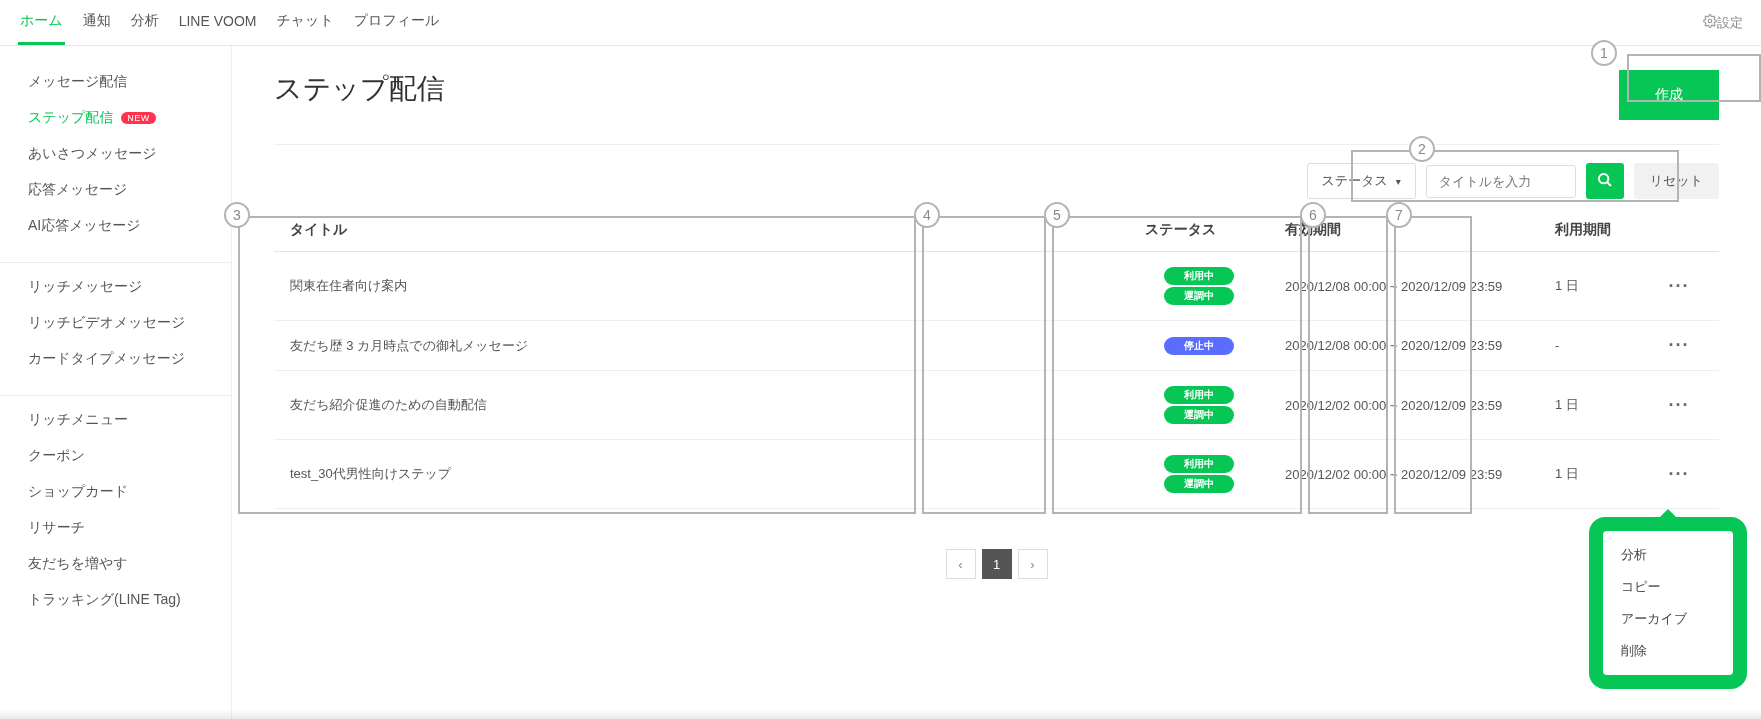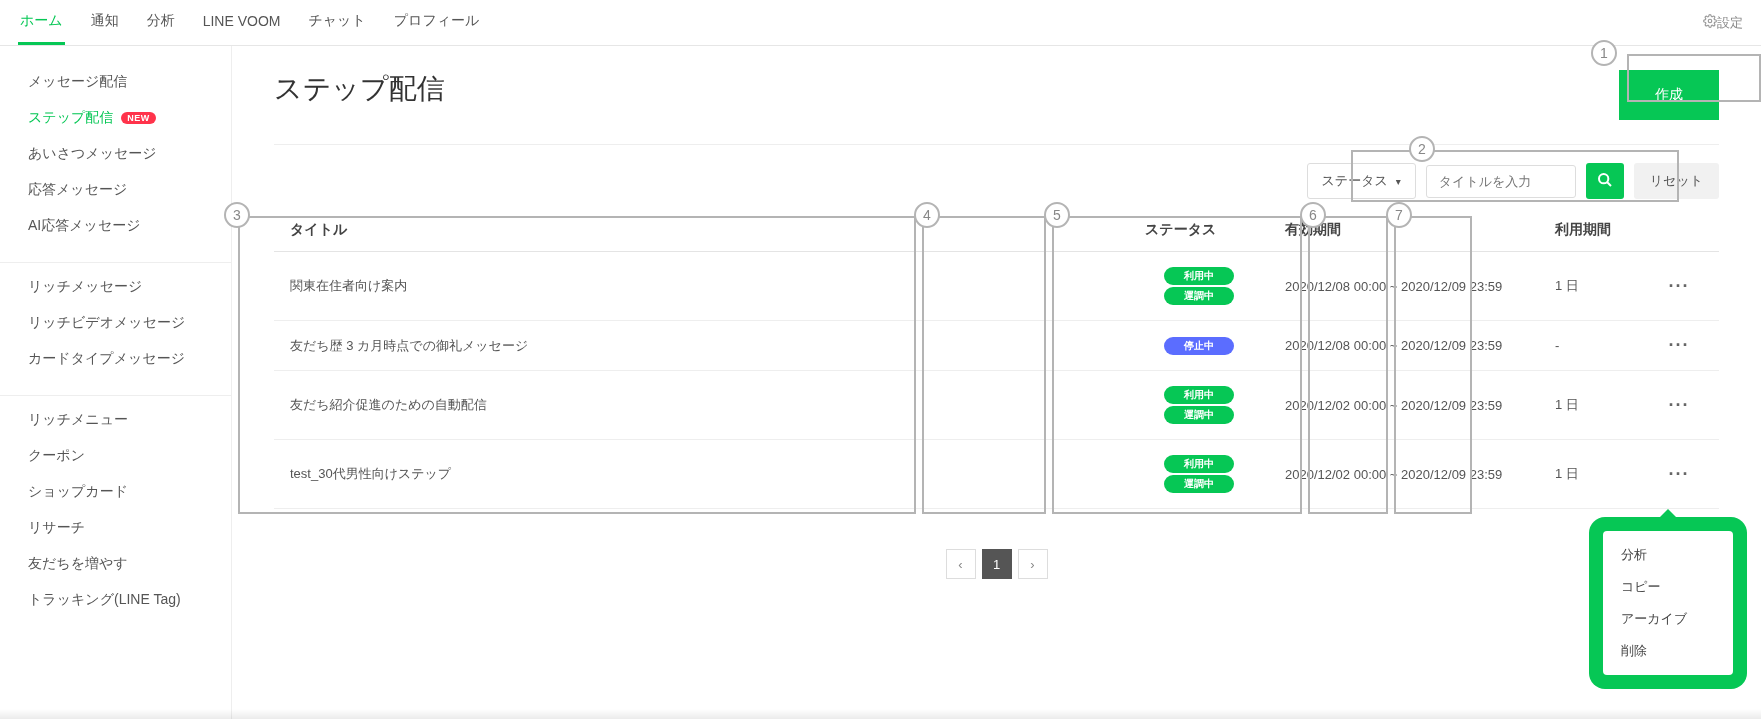--- a/index.html
+++ b/index.html
@@ -14,21 +14,21 @@
     overflow: hidden;
   }
   
   .topnav {
     display: flex;
     align-items: center;
     height: 46px;
     border-bottom: 1px solid #e6e6e6;
     padding: 0 18px;
   }
-  .topnav-tabs { display: flex; gap: 24px; height: 100%; }
+  .topnav-tabs { display: flex; gap: 16px; height: 100%; }
   .topnav-tab {
     display: flex; align-items: center;
     color: #555; font-size: 14px; cursor: pointer;
     border-bottom: 3px solid transparent;
     padding: 0 2px;
   }
   .topnav-tab.active { color: #06c755; border-bottom-color: #06c755; font-weight: 500; }
   .topnav-right { margin-left: auto; display: flex; align-items: center; color: #888; cursor: pointer; font-size: 13px;}
   
   .layout { display: flex; height: calc(100% - 46px); }
@@ -37,21 +37,21 @@
     padding: 18px 0;
   }
   .side-group { margin-bottom: 18px; }
   .side-item {
     padding: 9px 28px; color: #555; font-size: 14px; cursor: pointer;
     display: flex; align-items: center; gap: 8px;
   }
   .side-item.active { color: #06c755; font-weight: 500; }
   .side-divider { border-top: 1px solid #eee; margin: 6px 0; }
   .badge-new {
-    background: #ff334b; color: #fff; font-size: 9px; font-weight: bold;
+    background: #ff334b; color: #fff; font-size: 9px; font-weight: normal;
     padding: 1px 6px; border-radius: 8px; letter-spacing: .5px;
   }
   
   .main {
     flex: 1; padding: 24px 42px 30px 42px; position: relative;
   }
   .page-head { display: flex; align-items: flex-start; }
   .page-title { font-size: 28px; color: #333; font-weight: 400; }
   .page-desc { color: #9a9a9a; font-size: 13px; margin-top: 8px; }
   .create-wrap { margin-left: auto; }

